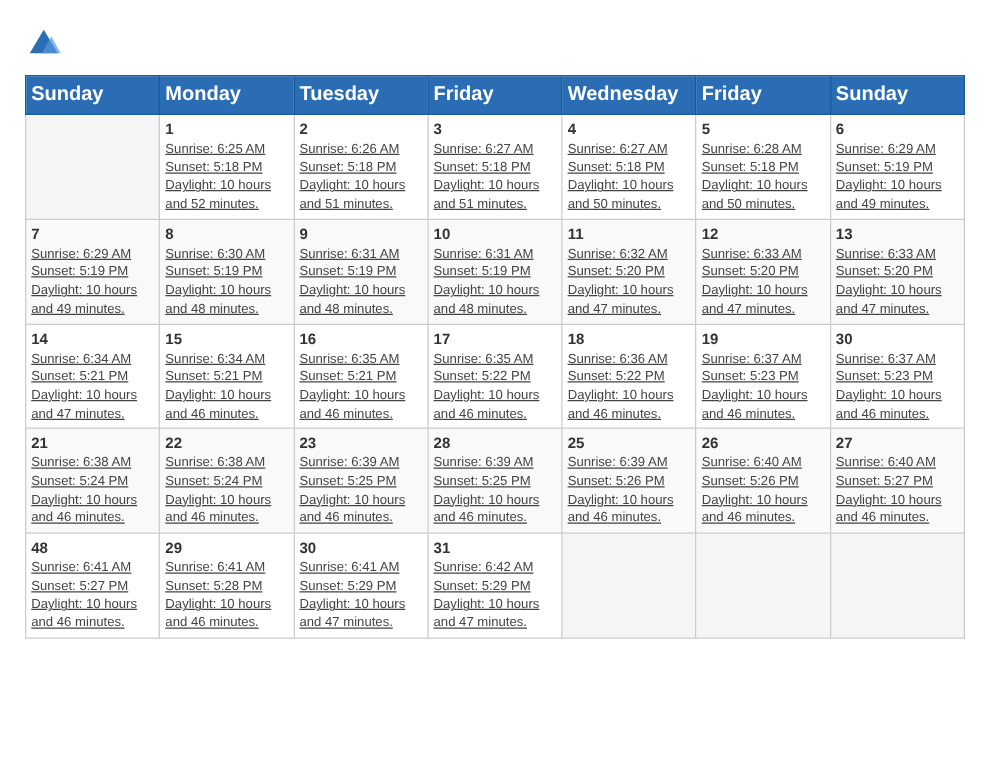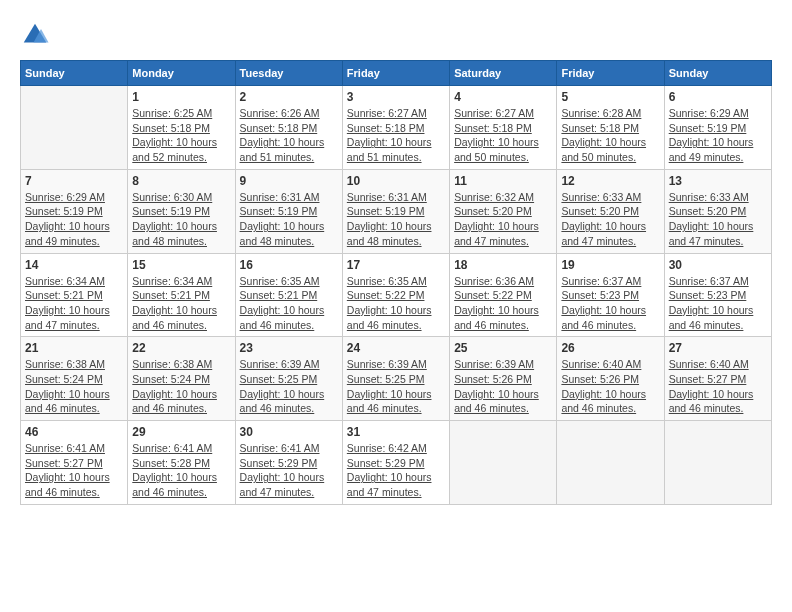--- a/index.html
+++ b/index.html
@@ -55,21 +55,21 @@
     .calendar {
       width: 100%;
       border-collapse: collapse;
       font-size: 11px;
     }
     .calendar thead th {
       background-color: #2a6db5;
       color: #fff;
       padding: 6px 4px;
       text-align: left;
-      font-size: 11px;
+      font-size: 16px;
       font-weight: bold;
       border: 1px solid #1a5a99;
       margin-left: 28px;
     }
     .calendar tbody td {
       vertical-align: top;
       border: 1px solid #ccc;
       padding: 4px;
       width: 107px;
       min-height: 80px;
@@ -115,21 +115,21 @@
   </div>
 </div>
 
 <table class="calendar">
   <thead>
     <tr id="weekday-header">
         <th>Sunday</th>
         <th>Monday</th>
         <th>Tuesday</th>
         <th>Friday</th>
-        <th>Saturday</th>
+        <th>Wednesday</th>
         <th>Friday</th>
         <th>Sunday</th>
       </tr>
   </thead>
   <tbody id="calendar-body">
       <tr>
         <td class="empty-cell"></td>
         <td>
           <span class="day-number">1</span>
           <div class="day-info">Sunrise: 6:25 AM<br>Sunset: 5:18 PM<br>Daylight: 10 hours<br>and 52 minutes.</div>
@@ -222,39 +222,39 @@
         </td>
         <td>
           <span class="day-number">22</span>
           <div class="day-info">Sunrise: 6:38 AM<br>Sunset: 5:24 PM<br>Daylight: 10 hours<br>and 46 minutes.</div>
         </td>
         <td>
           <span class="day-number">23</span>
           <div class="day-info">Sunrise: 6:39 AM<br>Sunset: 5:25 PM<br>Daylight: 10 hours<br>and 46 minutes.</div>
         </td>
         <td>
-          <span class="day-number">24</span>
+          <span class="day-number">28</span>
           <div class="day-info">Sunrise: 6:39 AM<br>Sunset: 5:25 PM<br>Daylight: 10 hours<br>and 46 minutes.</div>
         </td>
         <td>
           <span class="day-number">25</span>
           <div class="day-info">Sunrise: 6:39 AM<br>Sunset: 5:26 PM<br>Daylight: 10 hours<br>and 46 minutes.</div>
         </td>
         <td>
           <span class="day-number">26</span>
           <div class="day-info">Sunrise: 6:40 AM<br>Sunset: 5:26 PM<br>Daylight: 10 hours<br>and 46 minutes.</div>
         </td>
         <td>
           <span class="day-number">27</span>
           <div class="day-info">Sunrise: 6:40 AM<br>Sunset: 5:27 PM<br>Daylight: 10 hours<br>and 46 minutes.</div>
         </td>
       </tr>
       <tr>
         <td>
-          <span class="day-number">46</span>
+          <span class="day-number">48</span>
           <div class="day-info">Sunrise: 6:41 AM<br>Sunset: 5:27 PM<br>Daylight: 10 hours<br>and 46 minutes.</div>
         </td>
         <td>
           <span class="day-number">29</span>
           <div class="day-info">Sunrise: 6:41 AM<br>Sunset: 5:28 PM<br>Daylight: 10 hours<br>and 46 minutes.</div>
         </td>
         <td>
           <span class="day-number">30</span>
           <div class="day-info">Sunrise: 6:41 AM<br>Sunset: 5:29 PM<br>Daylight: 10 hours<br>and 47 minutes.</div>
         </td>

